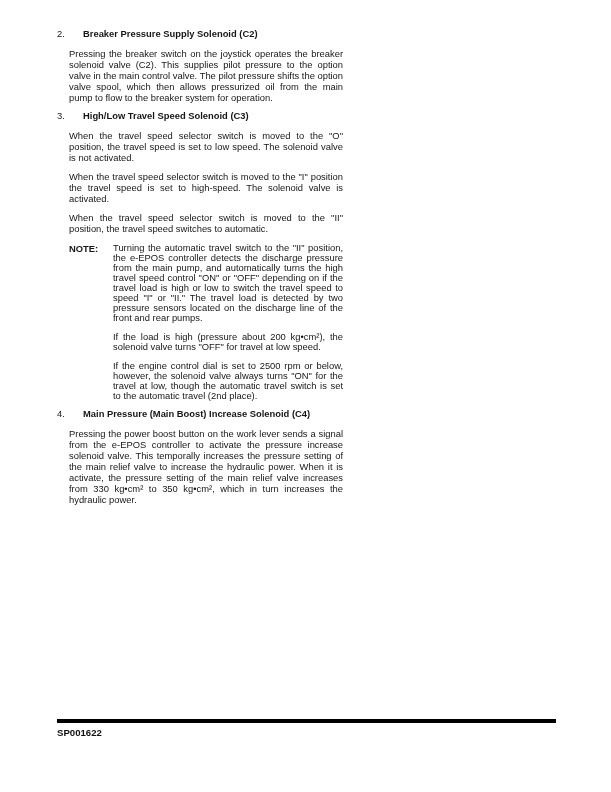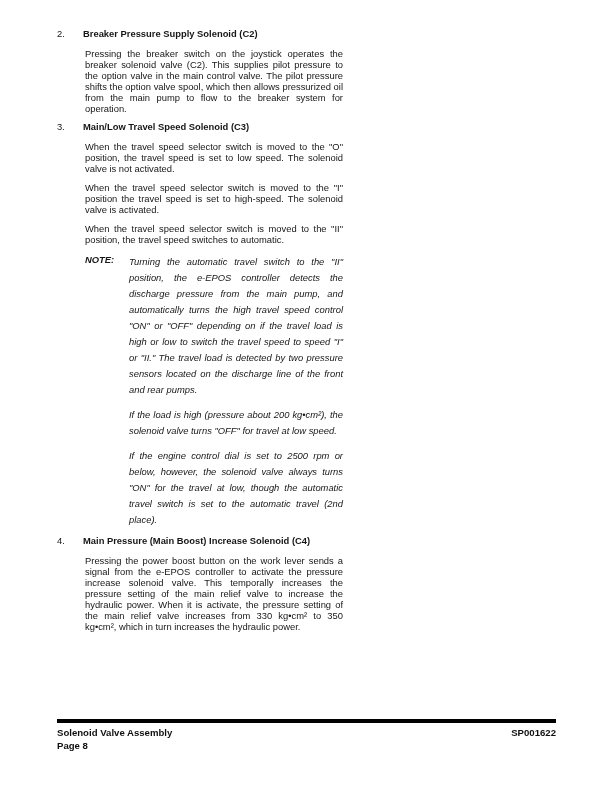--- a/index.html
+++ b/index.html
@@ -21,43 +21,41 @@
   }
   .item { margin: 0 0 7px 0; }
   .item-head {
     display: flex;
     font-size: 9.4px;
     line-height: 11px;
     margin: 0 0 9px 0;
   }
   .num { flex: 0 0 26px; }
   .title { flex: 1; font-weight: bold; }
-  .item-body { margin-left: 28px; }
+  .item-body { margin-left: 12px; }
   .para {
     margin: 0 0 8px 0;
     font-size: 9.4px;
     line-height: 11px;
     text-align: justify;
   }
   .para:last-child { margin-bottom: 0; }
   .note {
     display: flex;
     margin-top: 9px;
   }
   .note-label {
     flex: 0 0 44px;
     font-weight: 700;
     font-size: 9.4px;
     line-height: 11.5px;
-    font-style: italic;
   }
   .note-body { flex: 1; }
   .note-body .para {
-    font-style: italic;
-    line-height: 16px;
+    line-height: 10px;
     margin-bottom: 9px;
   }
   .note-body .para:last-child { margin-bottom: 0; }
   .footer {
     position: absolute;
     left: 57px;
     top: 719px;
     width: 499px;
   }
   .footer-rule {
@@ -87,21 +85,21 @@
         <span class="title">Breaker Pressure Supply Solenoid (C2)</span>
       </div>
       <div class="item-body">
         <p class="para">Pressing the breaker switch on the joystick operates the breaker solenoid valve (C2). This supplies pilot pressure to the option valve in the main control valve. The pilot pressure shifts the option valve spool, which then allows pressurized oil from the main pump to flow to the breaker system for operation.</p>
       </div>
     </section>
 
     <section class="item">
       <div class="item-head">
         <span class="num">3.</span>
-        <span class="title">Main/Low Travel Speed Solenoid (C3)</span>
+        <span class="title">High/Low Travel Speed Solenoid (C3)</span>
       </div>
       <div class="item-body">
         <p class="para">When the travel speed selector switch is moved to the "O" position, the travel speed is set to low speed. The solenoid valve is not activated.</p>
         <p class="para">When the travel speed selector switch is moved to the "I" position the travel speed is set to high-speed. The solenoid valve is activated.</p>
         <p class="para">When the travel speed selector switch is moved to the "II" position, the travel speed switches to automatic.</p>
         <div class="note">
           <span class="note-label">NOTE:</span>
           <div class="note-body">
             <p class="para">Turning the automatic travel switch to the "II" position, the e-EPOS controller detects the discharge pressure from the main pump, and automatically turns the high travel speed control "ON" or "OFF" depending on if the travel load is high or low to switch the travel speed to speed "I" or "II." The travel load is detected by two pressure sensors located on the discharge line of the front and rear pumps.</p>
             <p class="para">If the load is high (pressure about 200 kg•cm²), the solenoid valve turns "OFF" for travel at low speed.</p>
@@ -119,20 +117,16 @@
       <div class="item-body">
         <p class="para">Pressing the power boost button on the work lever sends a signal from the e-EPOS controller to activate the pressure increase solenoid valve. This temporally increases the pressure setting of the main relief valve to increase the hydraulic power. When it is activate, the pressure setting of the main relief valve increases from 330 kg•cm² to 350 kg•cm², which in turn increases the hydraulic  power.</p>
       </div>
     </section>
 
   </main>
 
   <footer class="footer">
     <div class="footer-rule"></div>
     <div class="footer-row">
-      <div class="footer-left">
-        <div>Solenoid Valve Assembly</div>
-        <div>Page 8</div>
-      </div>
       <div class="footer-right">SP001622</div>
     </div>
   </footer>
 </div>
 
 </body></html>

